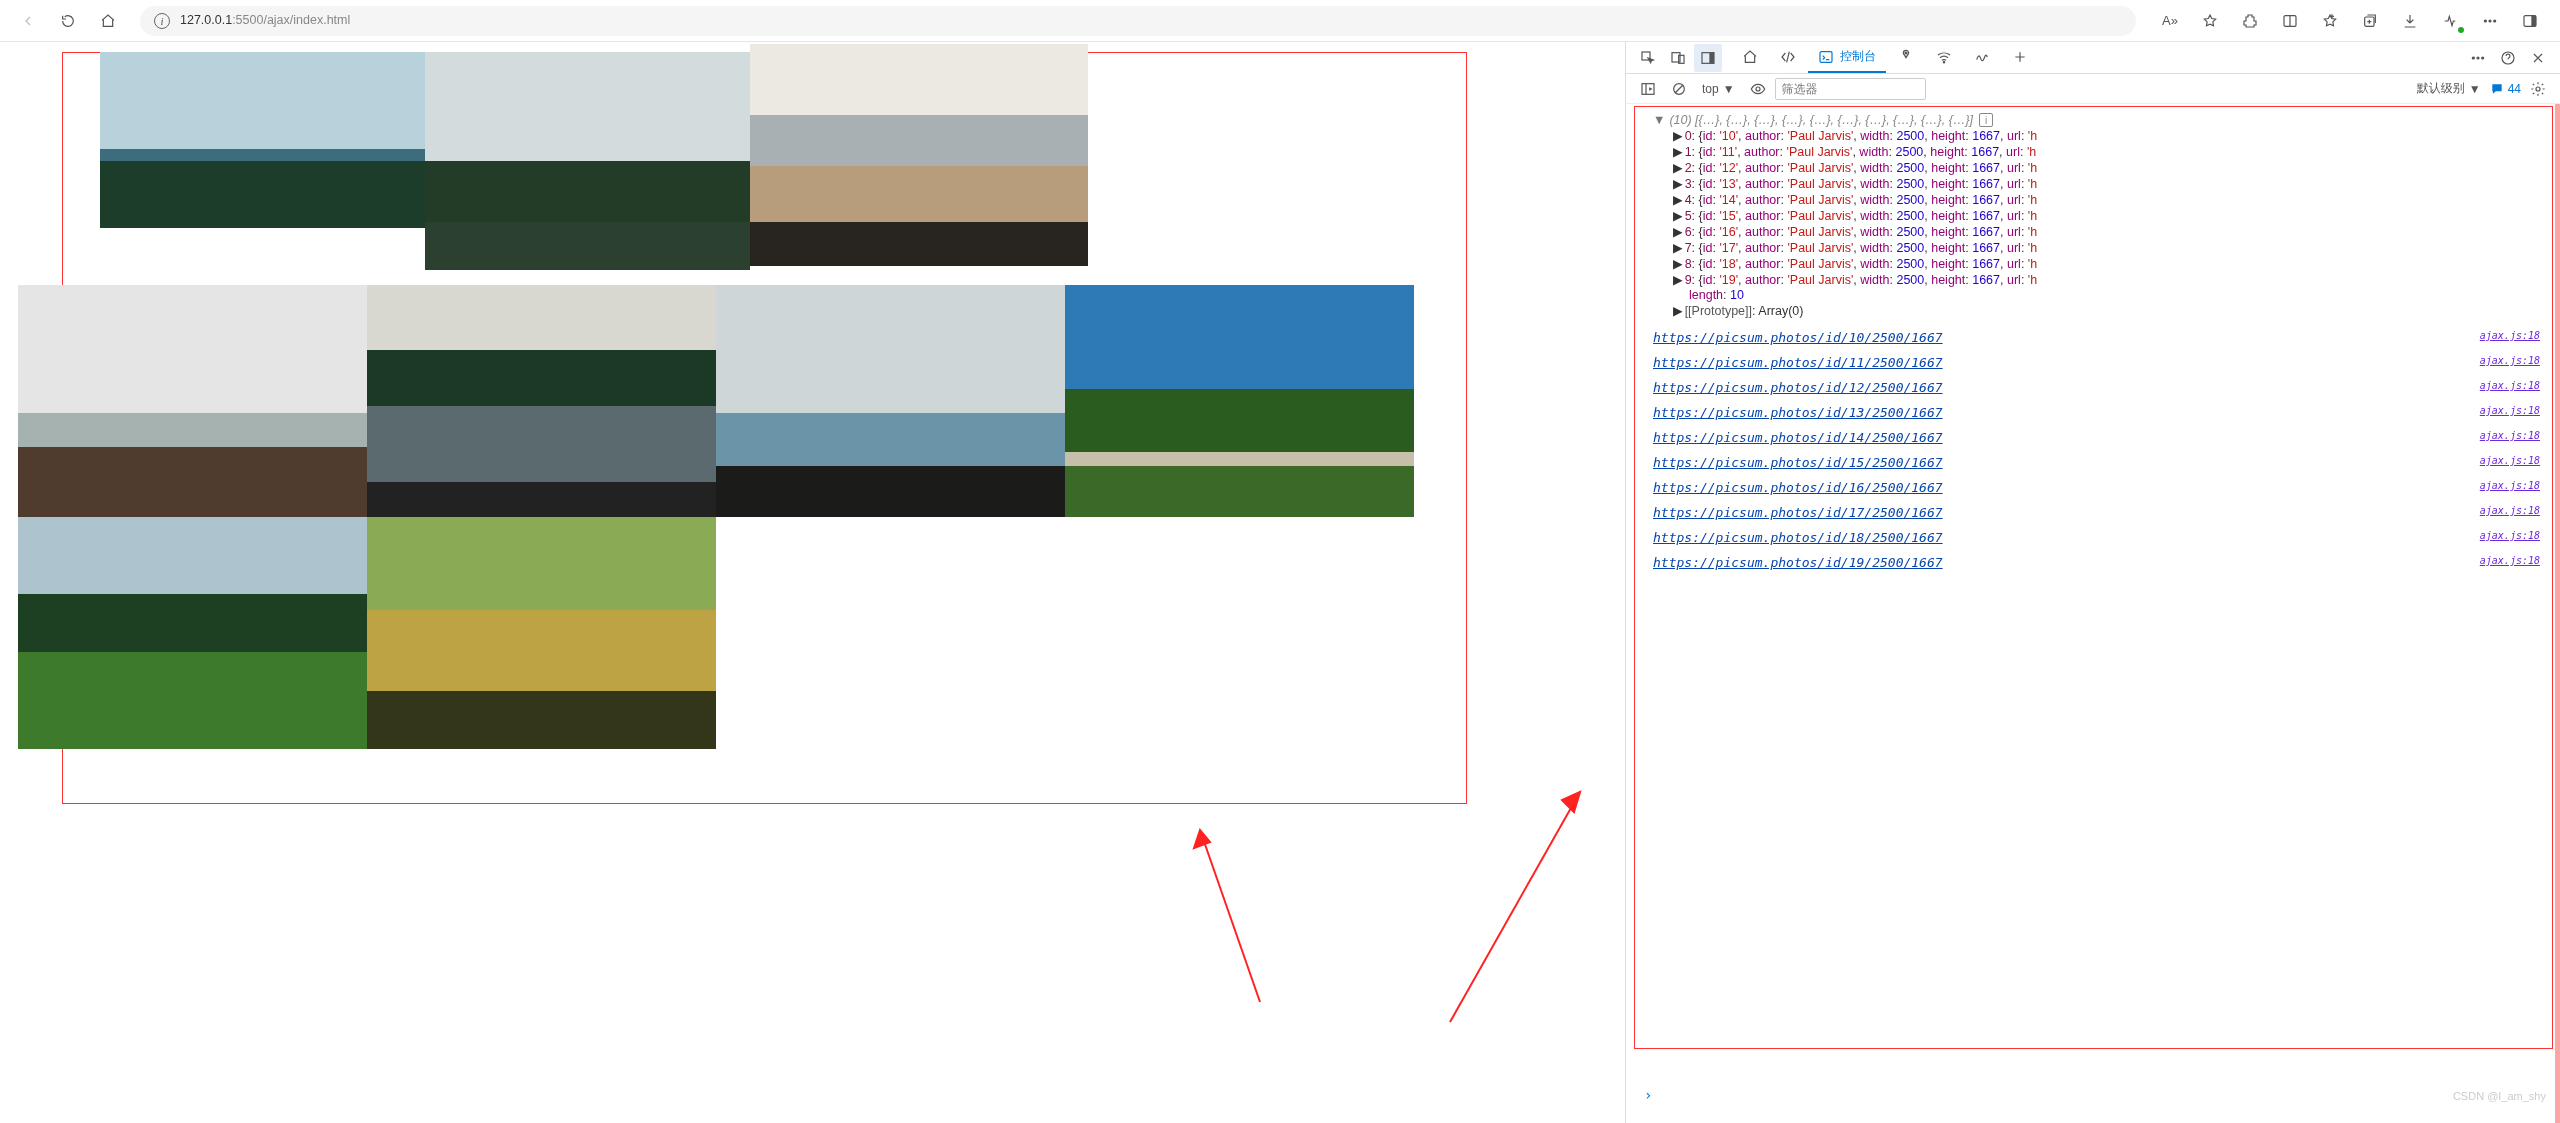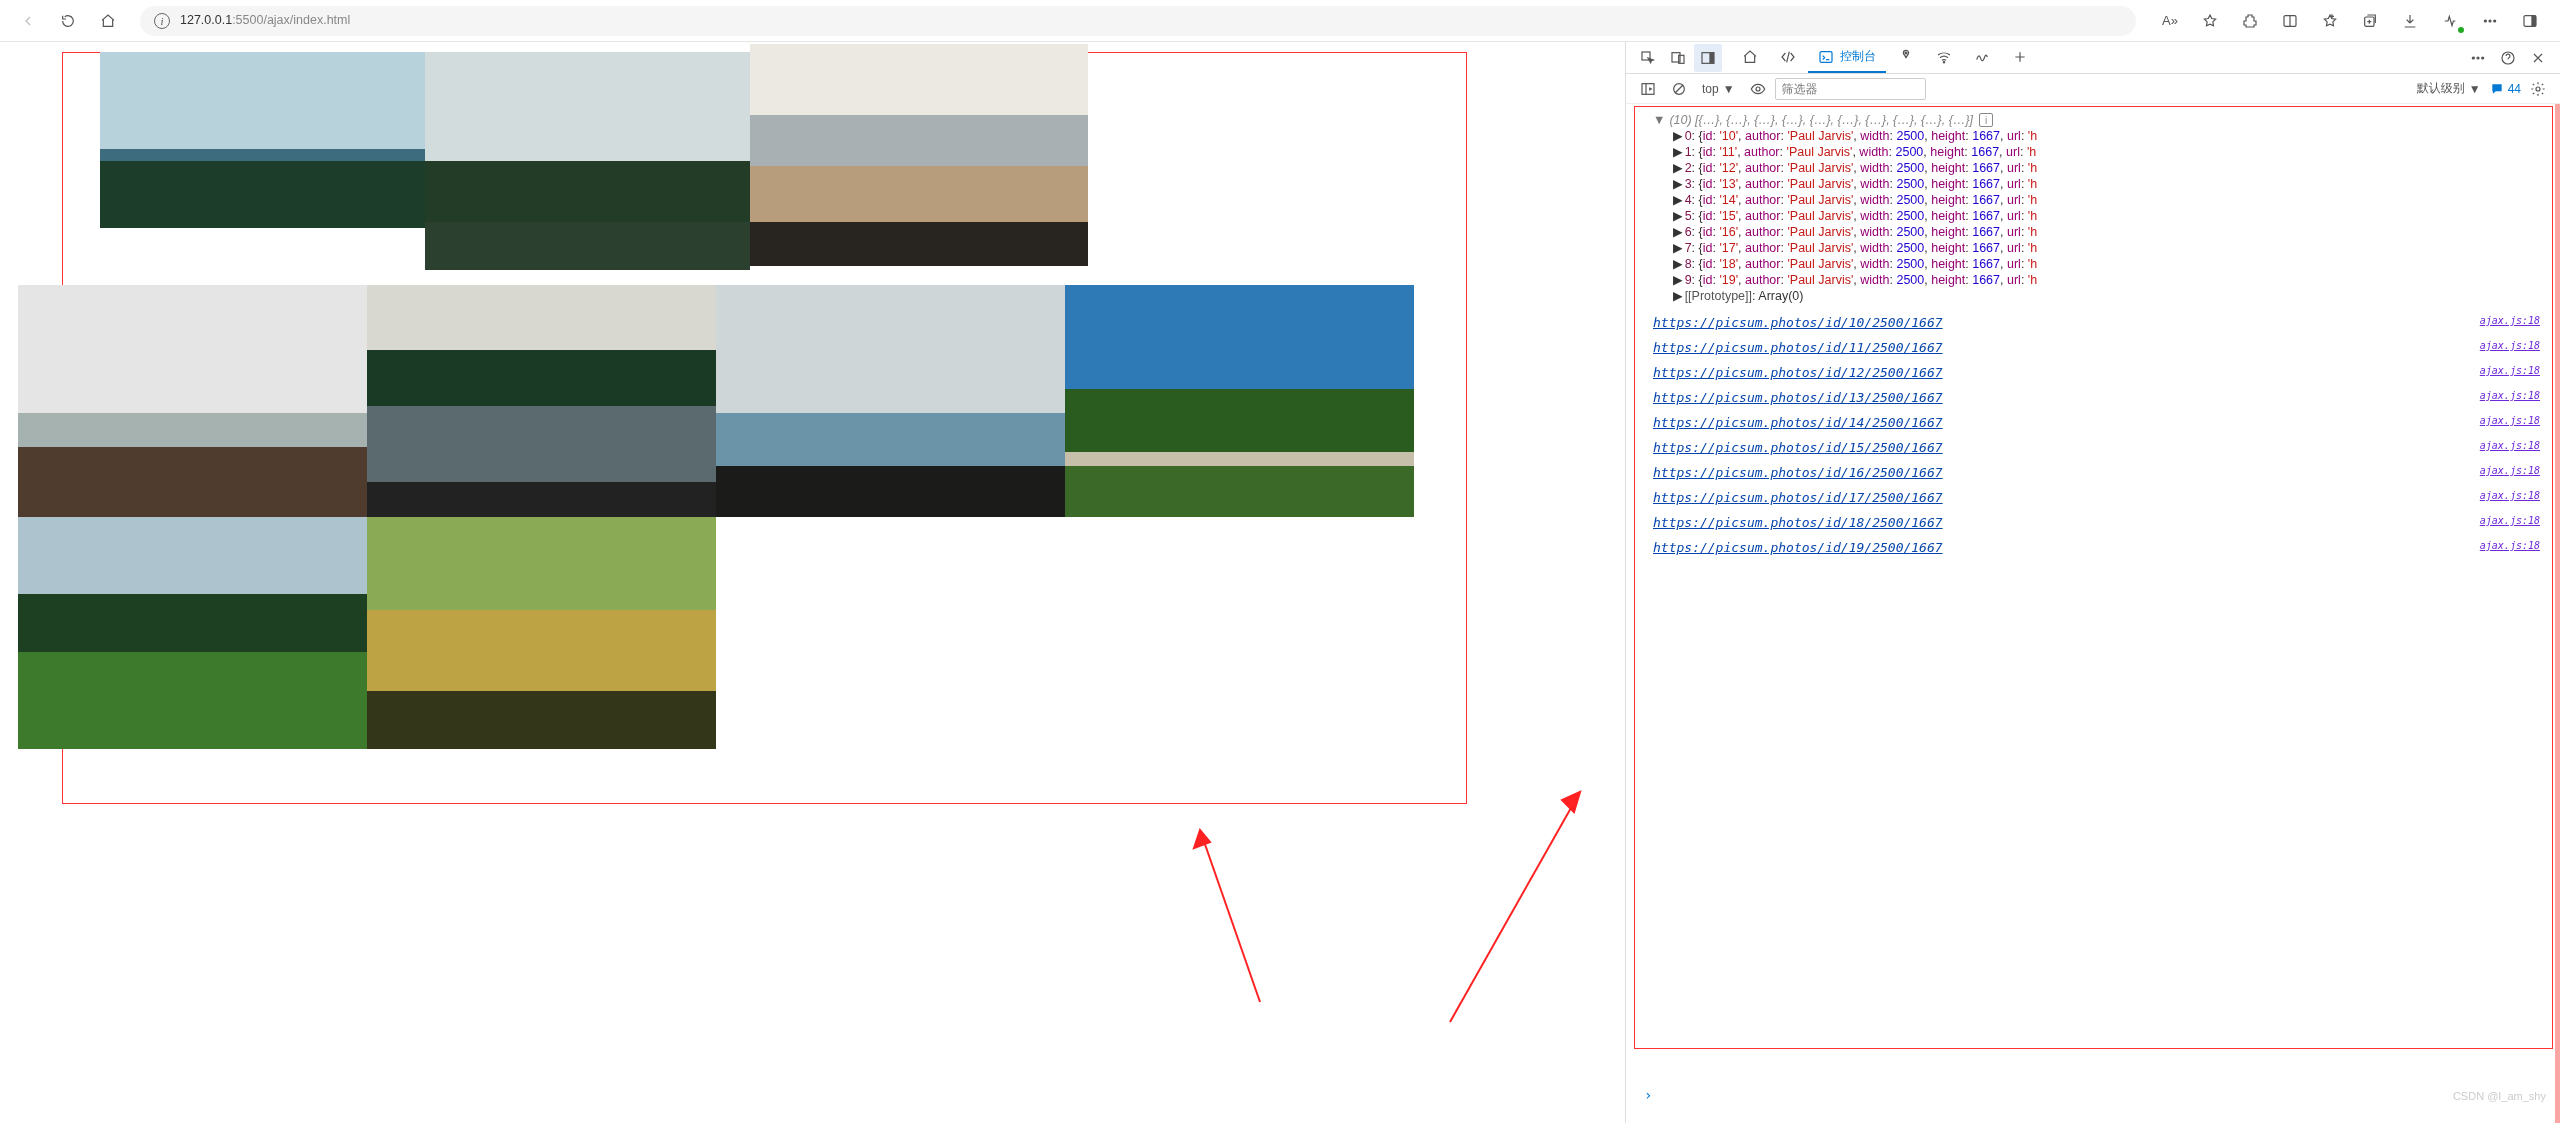--- a/index.html
+++ b/index.html
@@ -365,20 +365,23 @@
             <div class="mono obj-line"><span class="tri">▶</span><span class="obj-key">1</span><span class="obj-punc">: {</span><span class="obj-prop">id</span><span class="obj-punc">: </span><span class="obj-str">'11'</span><span class="obj-punc">, </span><span class="obj-prop">author</span><span class="obj-punc">: </span><span class="obj-str">'Paul Jarvis'</span><span class="obj-punc">, </span><span class="obj-prop">width</span><span class="obj-punc">: </span><span class="obj-num">2500</span><span class="obj-punc">, </span><span class="obj-prop">height</span><span class="obj-punc">: </span><span class="obj-num">1667</span><span class="obj-punc">, </span><span class="obj-prop">url</span><span class="obj-punc">: </span><span class="obj-str">'h</span></div>
             <div class="mono obj-line"><span class="tri">▶</span><span class="obj-key">2</span><span class="obj-punc">: {</span><span class="obj-prop">id</span><span class="obj-punc">: </span><span class="obj-str">'12'</span><span class="obj-punc">, </span><span class="obj-prop">author</span><span class="obj-punc">: </span><span class="obj-str">'Paul Jarvis'</span><span class="obj-punc">, </span><span class="obj-prop">width</span><span class="obj-punc">: </span><span class="obj-num">2500</span><span class="obj-punc">, </span><span class="obj-prop">height</span><span class="obj-punc">: </span><span class="obj-num">1667</span><span class="obj-punc">, </span><span class="obj-prop">url</span><span class="obj-punc">: </span><span class="obj-str">'h</span></div>
             <div class="mono obj-line"><span class="tri">▶</span><span class="obj-key">3</span><span class="obj-punc">: {</span><span class="obj-prop">id</span><span class="obj-punc">: </span><span class="obj-str">'13'</span><span class="obj-punc">, </span><span class="obj-prop">author</span><span class="obj-punc">: </span><span class="obj-str">'Paul Jarvis'</span><span class="obj-punc">, </span><span class="obj-prop">width</span><span class="obj-punc">: </span><span class="obj-num">2500</span><span class="obj-punc">, </span><span class="obj-prop">height</span><span class="obj-punc">: </span><span class="obj-num">1667</span><span class="obj-punc">, </span><span class="obj-prop">url</span><span class="obj-punc">: </span><span class="obj-str">'h</span></div>
             <div class="mono obj-line"><span class="tri">▶</span><span class="obj-key">4</span><span class="obj-punc">: {</span><span class="obj-prop">id</span><span class="obj-punc">: </span><span class="obj-str">'14'</span><span class="obj-punc">, </span><span class="obj-prop">author</span><span class="obj-punc">: </span><span class="obj-str">'Paul Jarvis'</span><span class="obj-punc">, </span><span class="obj-prop">width</span><span class="obj-punc">: </span><span class="obj-num">2500</span><span class="obj-punc">, </span><span class="obj-prop">height</span><span class="obj-punc">: </span><span class="obj-num">1667</span><span class="obj-punc">, </span><span class="obj-prop">url</span><span class="obj-punc">: </span><span class="obj-str">'h</span></div>
             <div class="mono obj-line"><span class="tri">▶</span><span class="obj-key">5</span><span class="obj-punc">: {</span><span class="obj-prop">id</span><span class="obj-punc">: </span><span class="obj-str">'15'</span><span class="obj-punc">, </span><span class="obj-prop">author</span><span class="obj-punc">: </span><span class="obj-str">'Paul Jarvis'</span><span class="obj-punc">, </span><span class="obj-prop">width</span><span class="obj-punc">: </span><span class="obj-num">2500</span><span class="obj-punc">, </span><span class="obj-prop">height</span><span class="obj-punc">: </span><span class="obj-num">1667</span><span class="obj-punc">, </span><span class="obj-prop">url</span><span class="obj-punc">: </span><span class="obj-str">'h</span></div>
             <div class="mono obj-line"><span class="tri">▶</span><span class="obj-key">6</span><span class="obj-punc">: {</span><span class="obj-prop">id</span><span class="obj-punc">: </span><span class="obj-str">'16'</span><span class="obj-punc">, </span><span class="obj-prop">author</span><span class="obj-punc">: </span><span class="obj-str">'Paul Jarvis'</span><span class="obj-punc">, </span><span class="obj-prop">width</span><span class="obj-punc">: </span><span class="obj-num">2500</span><span class="obj-punc">, </span><span class="obj-prop">height</span><span class="obj-punc">: </span><span class="obj-num">1667</span><span class="obj-punc">, </span><span class="obj-prop">url</span><span class="obj-punc">: </span><span class="obj-str">'h</span></div>
             <div class="mono obj-line"><span class="tri">▶</span><span class="obj-key">7</span><span class="obj-punc">: {</span><span class="obj-prop">id</span><span class="obj-punc">: </span><span class="obj-str">'17'</span><span class="obj-punc">, </span><span class="obj-prop">author</span><span class="obj-punc">: </span><span class="obj-str">'Paul Jarvis'</span><span class="obj-punc">, </span><span class="obj-prop">width</span><span class="obj-punc">: </span><span class="obj-num">2500</span><span class="obj-punc">, </span><span class="obj-prop">height</span><span class="obj-punc">: </span><span class="obj-num">1667</span><span class="obj-punc">, </span><span class="obj-prop">url</span><span class="obj-punc">: </span><span class="obj-str">'h</span></div>
             <div class="mono obj-line"><span class="tri">▶</span><span class="obj-key">8</span><span class="obj-punc">: {</span><span class="obj-prop">id</span><span class="obj-punc">: </span><span class="obj-str">'18'</span><span class="obj-punc">, </span><span class="obj-prop">author</span><span class="obj-punc">: </span><span class="obj-str">'Paul Jarvis'</span><span class="obj-punc">, </span><span class="obj-prop">width</span><span class="obj-punc">: </span><span class="obj-num">2500</span><span class="obj-punc">, </span><span class="obj-prop">height</span><span class="obj-punc">: </span><span class="obj-num">1667</span><span class="obj-punc">, </span><span class="obj-prop">url</span><span class="obj-punc">: </span><span class="obj-str">'h</span></div>
             <div class="mono obj-line"><span class="tri">▶</span><span class="obj-key">9</span><span class="obj-punc">: {</span><span class="obj-prop">id</span><span class="obj-punc">: </span><span class="obj-str">'19'</span><span class="obj-punc">, </span><span class="obj-prop">author</span><span class="obj-punc">: </span><span class="obj-str">'Paul Jarvis'</span><span class="obj-punc">, </span><span class="obj-prop">width</span><span class="obj-punc">: </span><span class="obj-num">2500</span><span class="obj-punc">, </span><span class="obj-prop">height</span><span class="obj-punc">: </span><span class="obj-num">1667</span><span class="obj-punc">, </span><span class="obj-prop">url</span><span class="obj-punc">: </span><span class="obj-str">'h</span></div>
           </div>
+        <div class="mono obj-line" style="padding-left:54px;">
+          <span class="obj-prop">length</span><span class="obj-punc">: </span><span class="obj-num">10</span>
+        </div>
         <div class="mono proto obj-line">
           <span class="tri">▶</span><span class="lbl">[[Prototype]]</span><span class="obj-punc">: </span><span style="color:#333;">Array(0)</span>
         </div>
         <div id="url-rows">
             <div class="url-row">
               <a>https://picsum.photos/id/10/2500/1667</a>
               <a class="src">ajax.js:18</a>
             </div>
             <div class="url-row">
               <a>https://picsum.photos/id/11/2500/1667</a>

